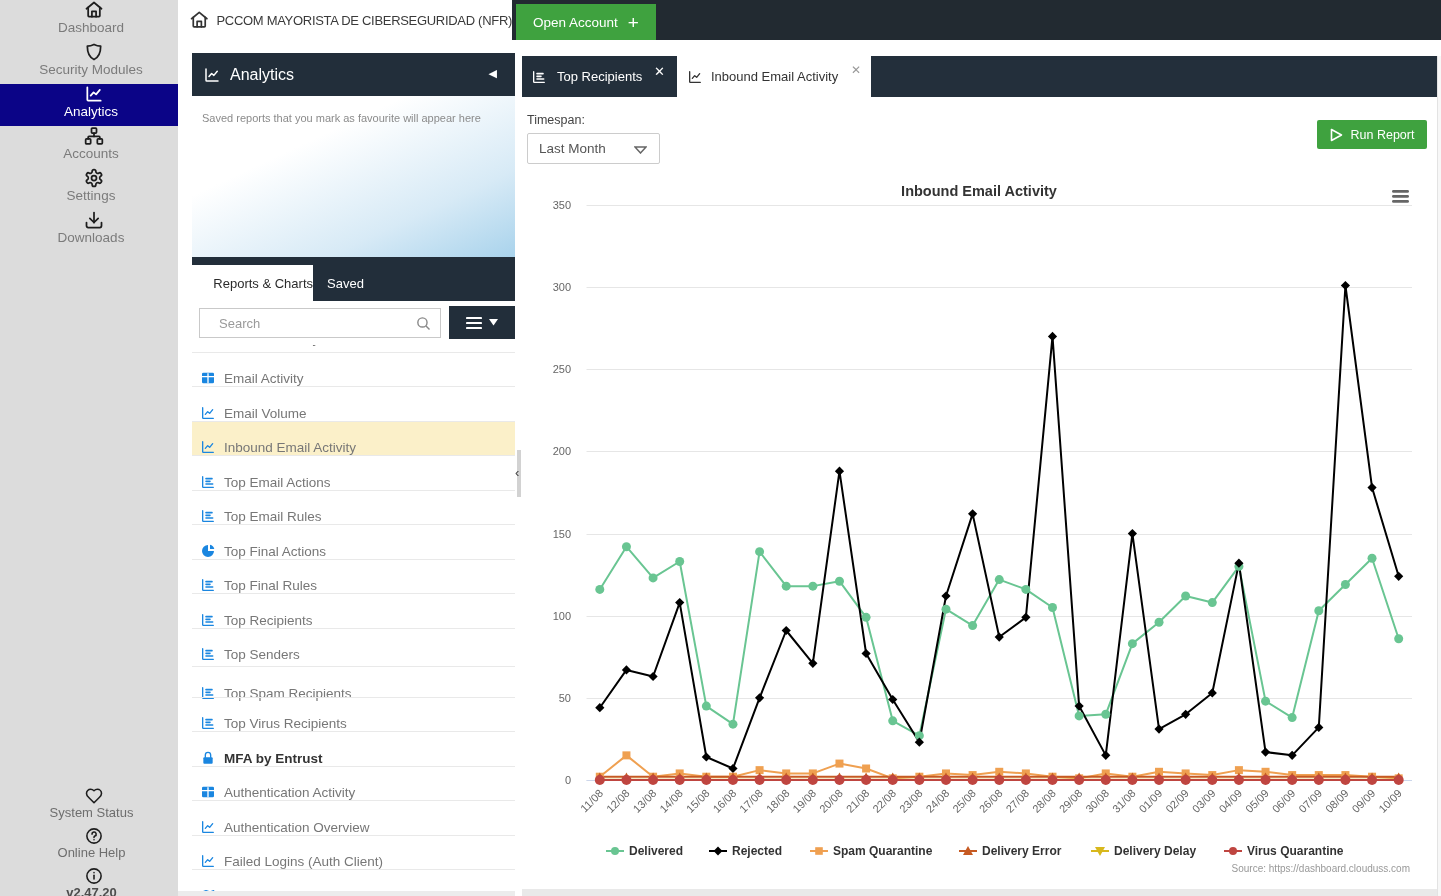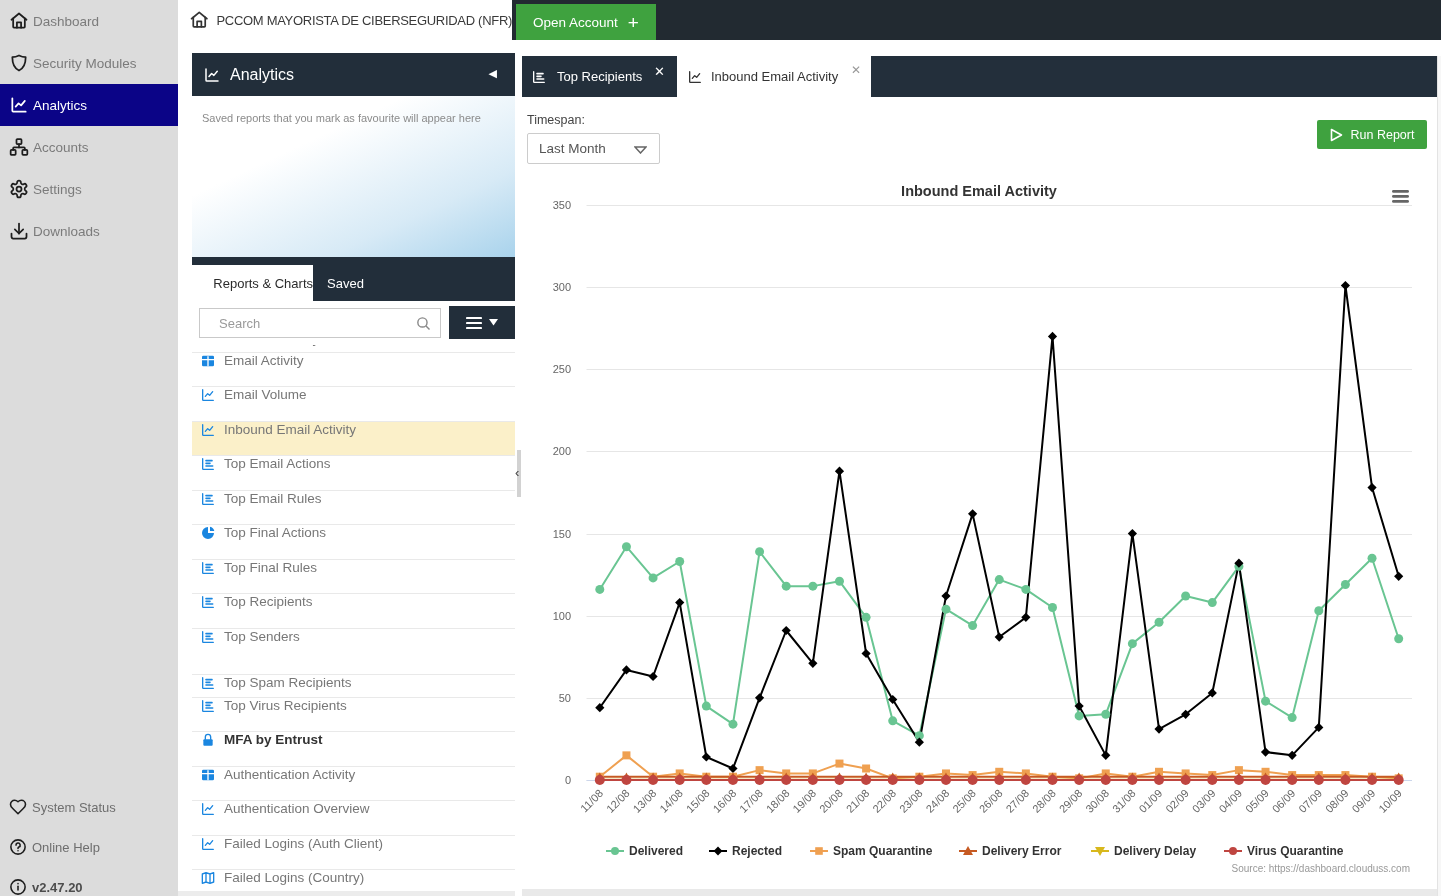--- a/index.html
+++ b/index.html
@@ -1,20 +1,20 @@
 <!DOCTYPE html>
 <html><head><meta charset="utf-8"><title>USS Dashboard</title>
 <style>
 * { margin:0; padding:0; box-sizing:border-box; }
 html,body { width:1441px; height:896px; overflow:hidden; font-family:"Liberation Sans",sans-serif; background:#fff; }
 #root { position:relative; width:1441px; height:896px; }
 
 
 #sidebar { position:absolute; left:0; top:0; width:178px; height:896px; background:#dcdcdc; }
-.nav-item { position:absolute; left:0; width:178px; height:42px; display:flex; align-items:center; color:#1d1d1d; }
+.nav-item { position:absolute; left:0; width:178px; height:42px; display:flex; align-items:center; color:#1d1d1d;flex-direction:column; }
 .nav-item .nic { margin-left:9px; flex:0 0 auto; }
 .nav-item span { margin-left:4px; font-size:13.5px; color:#7b7b7b; }
 .nav-item.active { background:#0b0487; }
 .nav-item.active span { color:#fff; }
 .nav-item.active { color:#fff; }
 .nav-item.nb { height:40px; }
 .nav-item.nb span { margin-left:5px; font-size:13px; color:#6e6e6e; }
 .nav-item.nbold span { font-weight:bold; color:#4d4d4d; }
 
 
@@ -38,21 +38,21 @@
 #ptab1 span { margin-left:9px; }
 #ptab2 { position:absolute; left:121px; top:8px; width:80px; height:36px; color:#fff; font-size:13px; display:flex; align-items:center; }
 #ptab2 span { margin-left:14px; }
 #psearch { position:absolute; left:0; top:248px; width:323px; height:44px; background:#fff; }
 #sinput { position:absolute; left:7px; top:7px; width:242px; height:30px; border:1px solid #c9c9c9; display:flex; align-items:center; }
 #sinput span { margin-left:19px; font-size:13px; color:#9a9a9a; }
 #sinput .mag { position:absolute; right:8px; top:6px; }
 #sbtn { position:absolute; left:257px; top:5px; width:66px; height:33px; background:#222e3a; color:#fff; display:flex; align-items:center; justify-content:center; gap:7px; }
 #plist { position:absolute; left:0; top:292px; width:323px; height:546px; overflow:hidden; }
 #sliver { position:absolute; left:32px; top:-14px; font-size:13.5px; color:#777; }
-.lrow { position:absolute; left:0; width:323px; height:34.5px; border-top:1px solid #e9e9e9; display:flex; align-items:flex-start; color:#1a86e0; }
+.lrow { position:absolute; left:0; width:323px; height:34.5px; border-top:1px solid #e9e9e9; display:flex; align-items:flex-end; color:#1a86e0; }
 .lrow .lic { margin-left:8px; }
 .lrow span { margin-left:8px; font-size:13.5px; color:#777; }
 .lrow.sel { background:#fbf0c9; }
 .lrow.bold span { font-weight:bold; color:#333; }
 #pfoot { position:absolute; left:178px; top:891px; width:337px; height:5px; background:#ececec; }
 
 
 #chandle { position:absolute; left:517px; top:450px; width:4px; height:47px; background:#d2d2d2; z-index:6; }
 #chevron { position:absolute; left:515px; top:465px; font-size:13px; color:#444; z-index:7; }
 
@@ -254,21 +254,21 @@
           </svg>
           <span>Top Recipients</span>
         </div>
 <div class="lrow " style="top:282.5px">
           <svg class="lic" width="16" height="16" viewBox="0 0 24 24" fill="none" stroke="currentColor" stroke-width="2" stroke-linecap="round" stroke-linejoin="round">
             <path d="M4 4v15a1 1 0 0 0 1 1h15"></path>
             <path d="M9 7h9M9 11h6M9 15h10" stroke-width="2.4"></path>
           </svg>
           <span>Top Senders</span>
         </div>
-<div class="lrow " style="top:329px">
+<div class="lrow " style="top:321px">
           <svg class="lic" width="16" height="16" viewBox="0 0 24 24" fill="none" stroke="currentColor" stroke-width="2" stroke-linecap="round" stroke-linejoin="round">
             <path d="M4 4v15a1 1 0 0 0 1 1h15"></path>
             <path d="M9 7h9M9 11h6M9 15h10" stroke-width="2.4"></path>
           </svg>
           <span>Top Spam Recipients</span>
         </div>
 <div class="lrow " style="top:351.5px">
           <svg class="lic" width="16" height="16" viewBox="0 0 24 24" fill="none" stroke="currentColor" stroke-width="2" stroke-linecap="round" stroke-linejoin="round">
             <path d="M4 4v15a1 1 0 0 0 1 1h15"></path>
             <path d="M9 7h9M9 11h6M9 15h10" stroke-width="2.4"></path>

